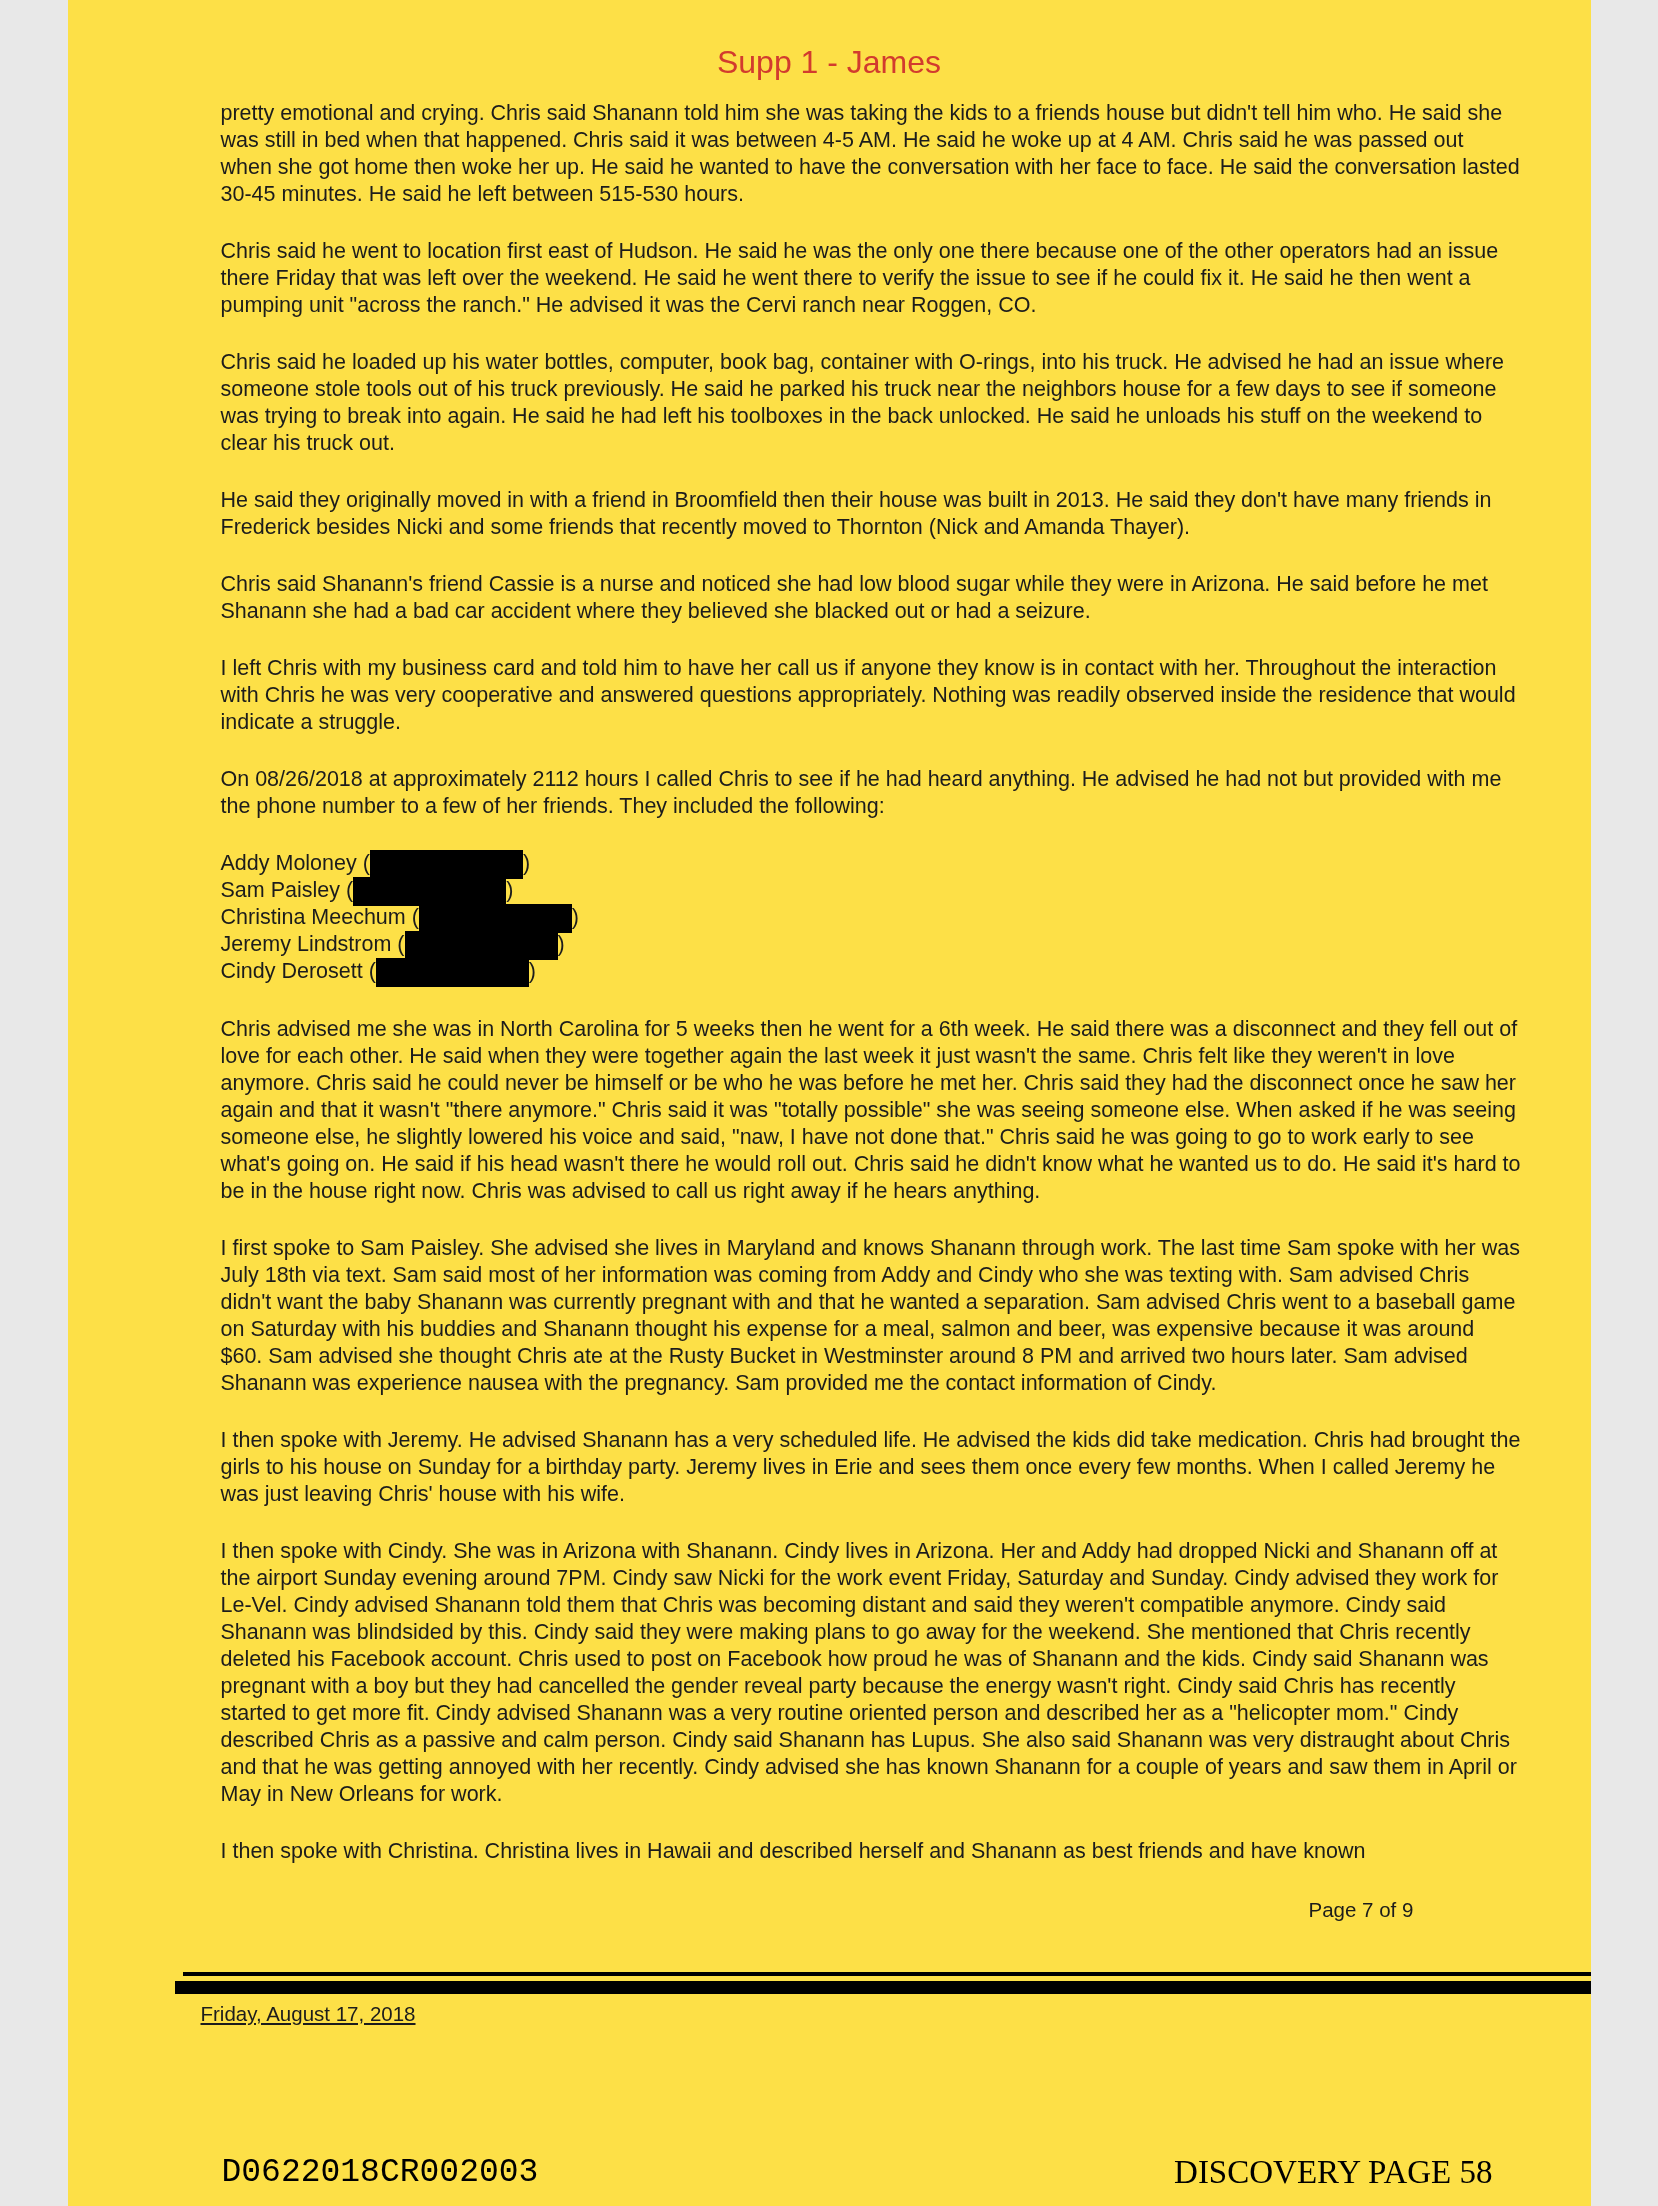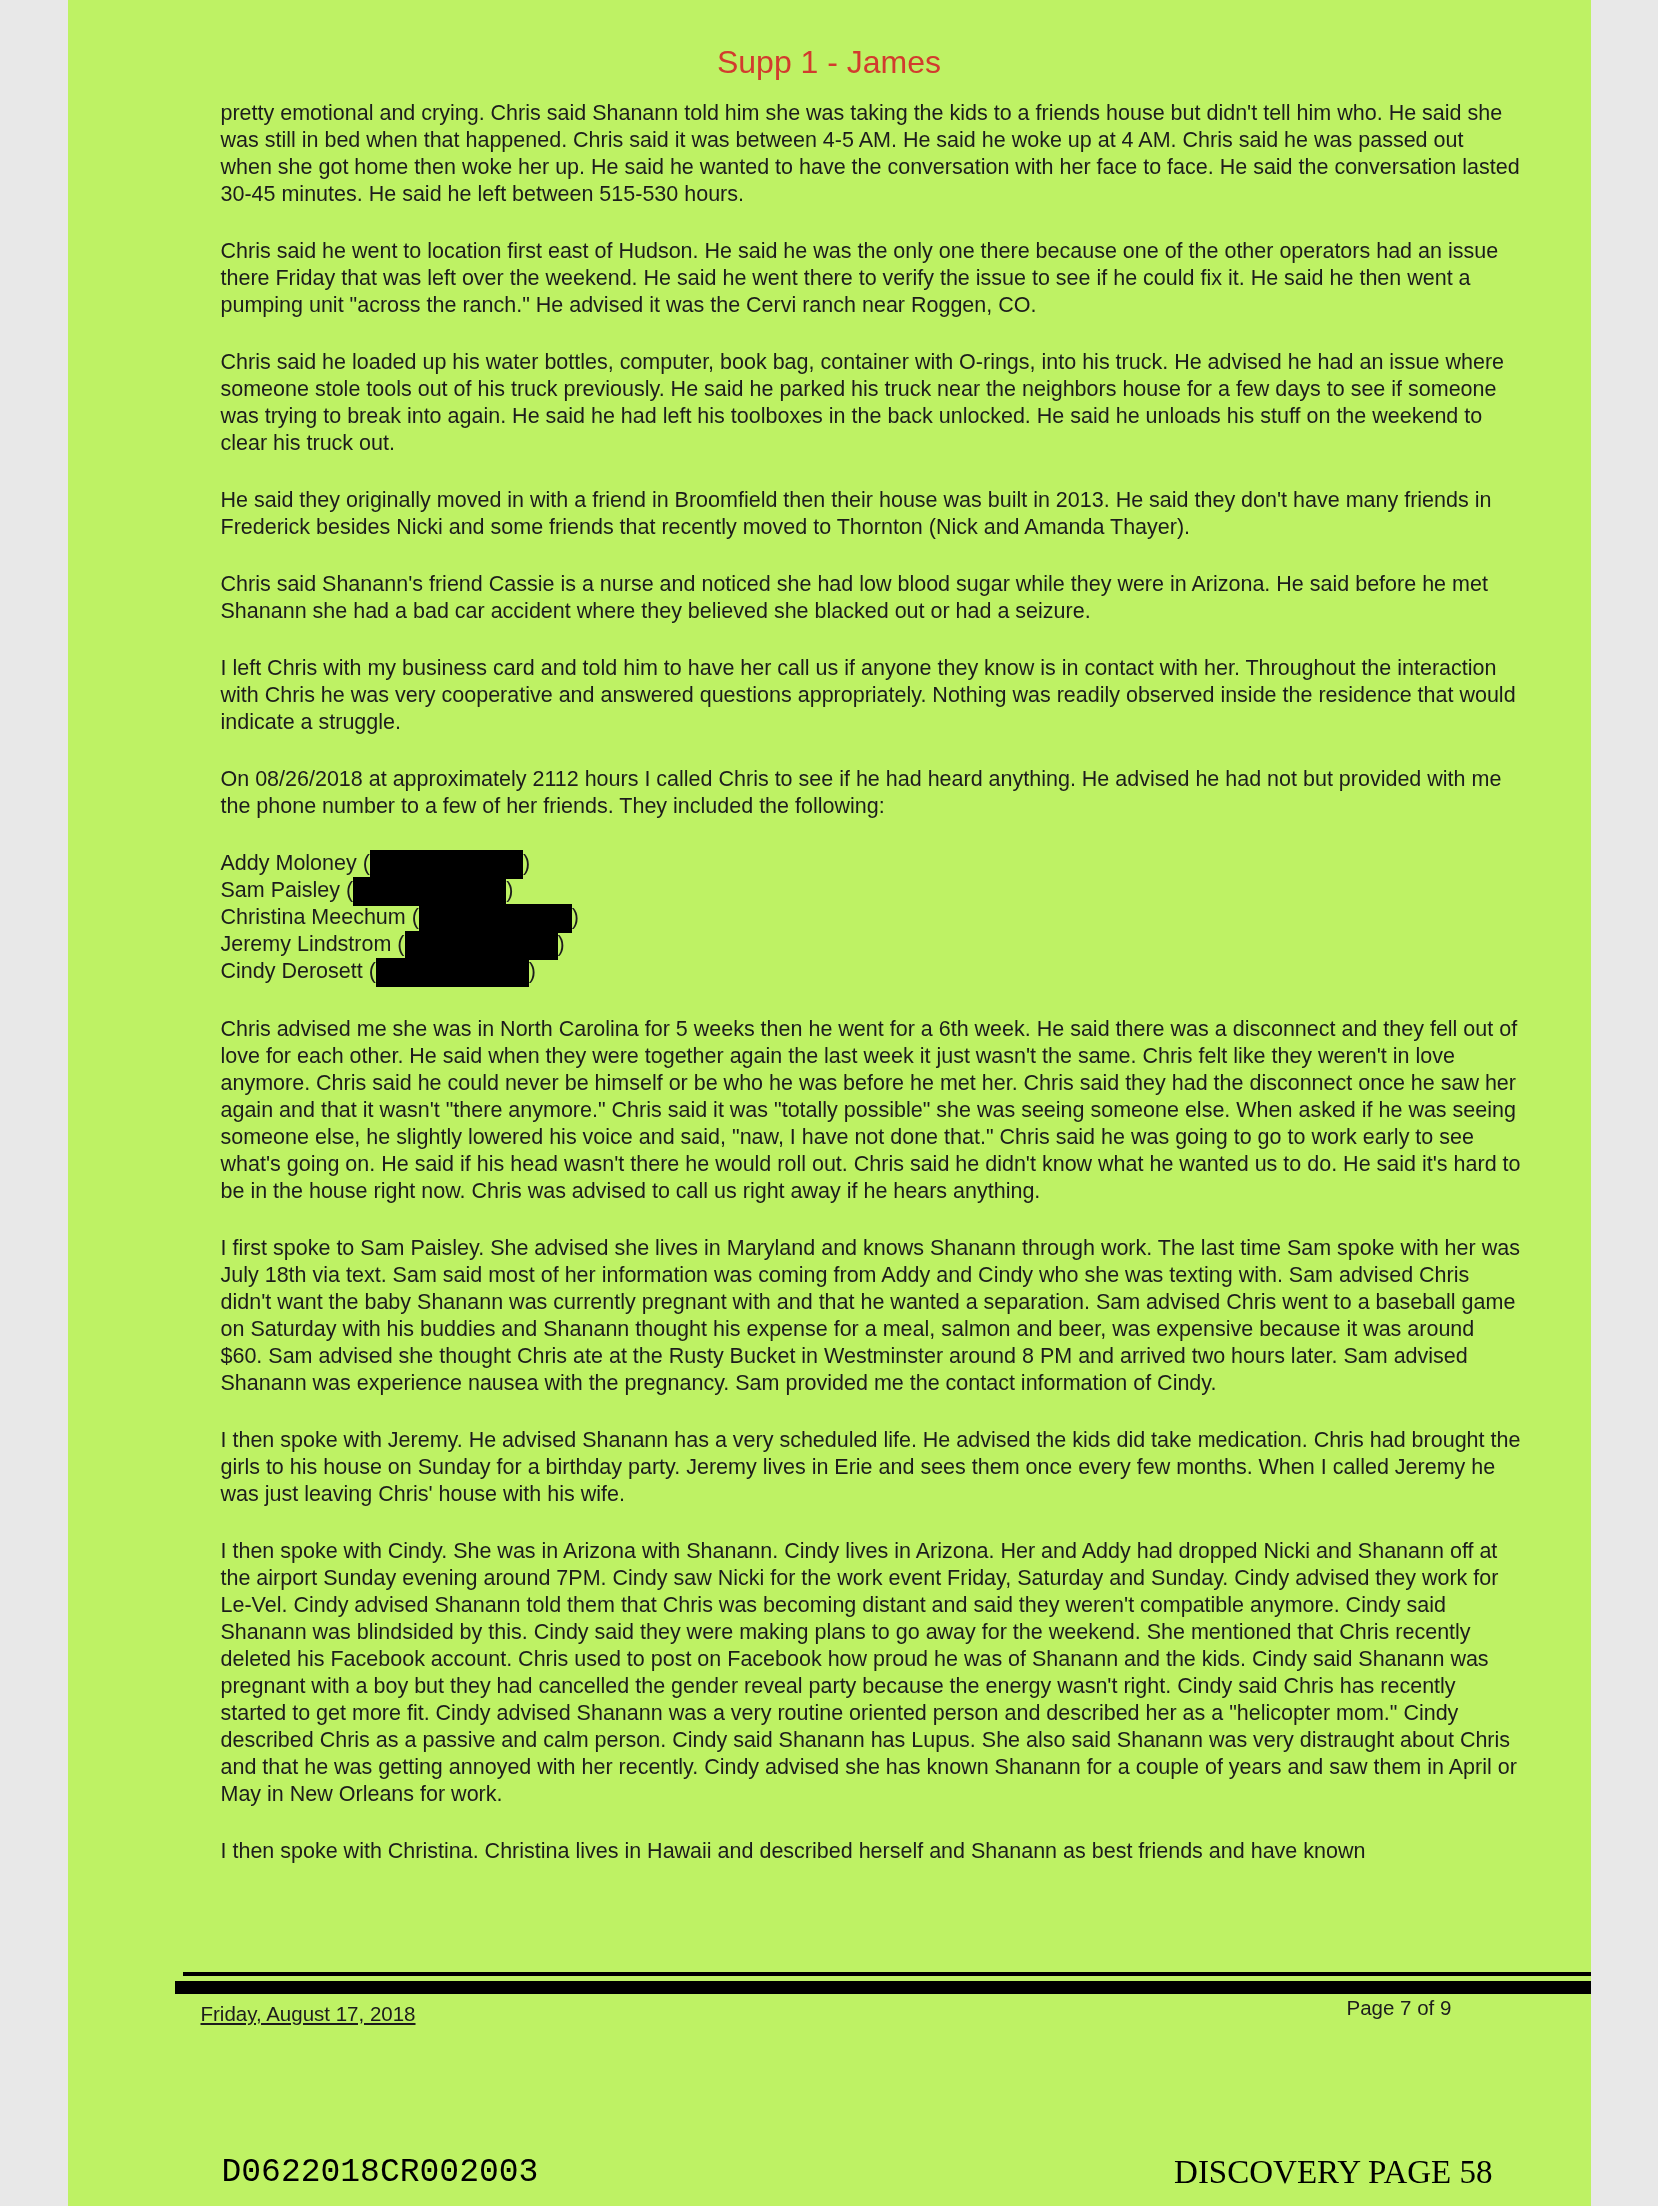--- a/index.html
+++ b/index.html
@@ -1,21 +1,21 @@
 <!DOCTYPE html>
 <html><head>
 <meta charset="utf-8">
 <style>
   html, body { margin: 0; padding: 0; background: #e8e8e8; }
   .page {
     position: relative;
     width: 1523px;
     height: 2206px;
     margin: 0 auto;
-    background: #bef264;
+    background: #fde047;
     font-family: "Liberation Sans", sans-serif;
     color: #1c1c1c;
     overflow: hidden;
   }
   .title {
     padding-top: 43px;
     margin: 0 0 17.6px 0;
     text-align: center;
     font-size: 32px;
     line-height: 39px;
@@ -38,22 +38,22 @@
     margin-bottom: -8.8px;
   }
   .rule { position: absolute; background: #000000; }
   .rule-thin  { left: 115px; top: 1972px; width: 1428px; height: 3.9px; }
   .rule-thick { left: 107px; top: 1981px; width: 1447px; height: 12.7px; }
   .footer-date {
     position: absolute; left: 133px; top: 2000px;
     font-size: 20.5px; line-height: 27px; text-decoration: underline;
   }
   .footer-page {
-    position: absolute; left: 1241px; top: 1994px;
-    font-size: 20.5px; line-height: 27px; margin-left: 38px;
+    position: absolute; left: 1241px; top: 1896px;
+    font-size: 20.5px; line-height: 27px;
   }
   .case-number {
     position: absolute; left: 154px; top: 2153px;
     font-family: Liberation Mono, monospace;
     font-size: 33px; line-height: 39px; color: #000000;
   }
   .discovery-label {
     position: absolute; right: 98px; top: 2153px;
     font-family: "Liberation Serif", serif;
     font-size: 33px; line-height: 39px; color: #000000;

